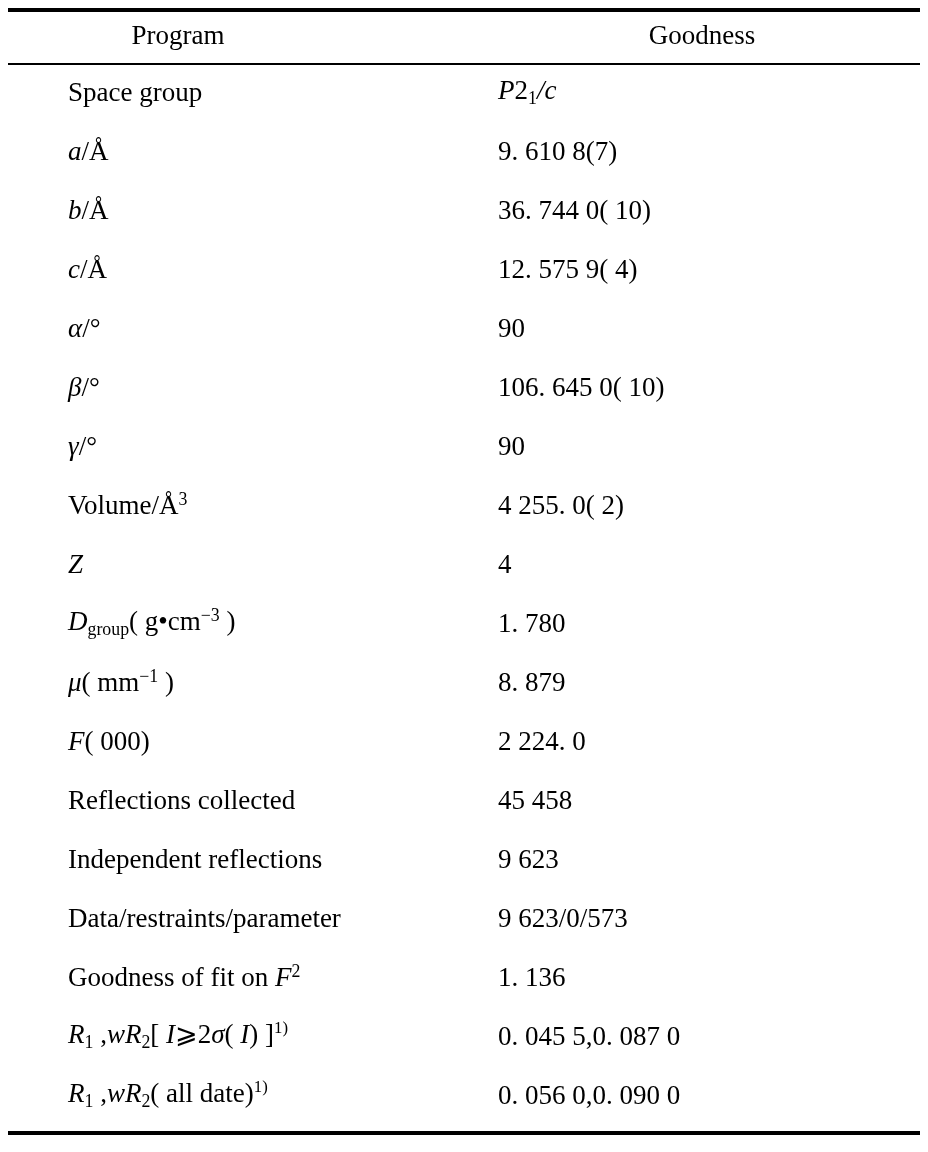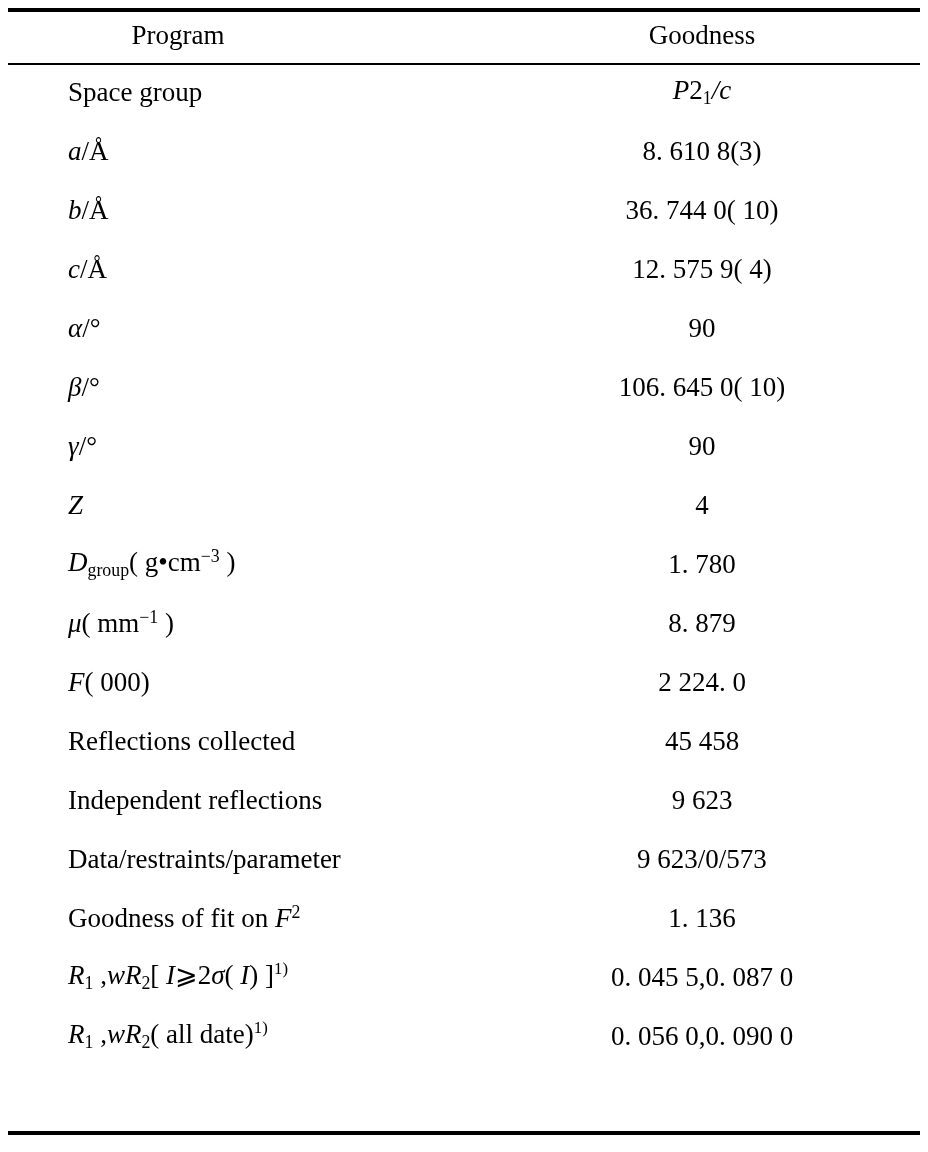--- a/index.html
+++ b/index.html
@@ -79,21 +79,20 @@
   thead th.head-value { text-align: center; padding-right: 14px; }
 
   tbody tr { height: 59px; margin-top: 17px; }
 
   td.cell-label {
     text-align: left;
     padding-left: 60px;
     white-space: nowrap;
   }
   td.cell-value {
-    text-align: center;
     padding-right: 14px;
     white-space: nowrap;
   }
 
   
   .it { font-style: italic; }
   .sub {
     font-size: 0.66em;
     vertical-align: -0.28em;
     font-style: normal;
@@ -130,21 +129,21 @@
         <th class="head-value">Goodness</th>
       </tr>
     </thead>
     <tbody id="table-body">
         <tr>
           <td class="cell-label">Space group</td>
           <td class="cell-value"><span class="it">P</span>2<span class="sub">1</span><span class="it">/c</span></td>
         </tr>
         <tr>
           <td class="cell-label"><span class="it">a</span>/Å</td>
-          <td class="cell-value">8. 610 8(3)</td>
+          <td class="cell-value">9. 610 8(7)</td>
         </tr>
         <tr>
           <td class="cell-label"><span class="it">b</span>/Å</td>
           <td class="cell-value">36. 744 0( 10)</td>
         </tr>
         <tr>
           <td class="cell-label"><span class="it">c</span>/Å</td>
           <td class="cell-value">12. 575 9( 4)</td>
         </tr>
         <tr>
@@ -153,20 +152,24 @@
         </tr>
         <tr>
           <td class="cell-label"><span class="it">β</span>/<span class="deg">°</span></td>
           <td class="cell-value">106. 645 0( 10)</td>
         </tr>
         <tr>
           <td class="cell-label"><span class="it">γ</span>/<span class="deg">°</span></td>
           <td class="cell-value">90</td>
         </tr>
         <tr>
+          <td class="cell-label">Volume/Å<span class="sup">3</span></td>
+          <td class="cell-value">4 255. 0( 2)</td>
+        </tr>
+        <tr>
           <td class="cell-label"><span class="it">Z</span></td>
           <td class="cell-value">4</td>
         </tr>
         <tr>
           <td class="cell-label"><span class="it">D</span><span class="sub">group</span>( g•cm<span class="sup">−3</span> )</td>
           <td class="cell-value">1. 780</td>
         </tr>
         <tr>
           <td class="cell-label"><span class="it">μ</span>( mm<span class="sup">−1</span> )</td>
           <td class="cell-value">8. 879</td>

